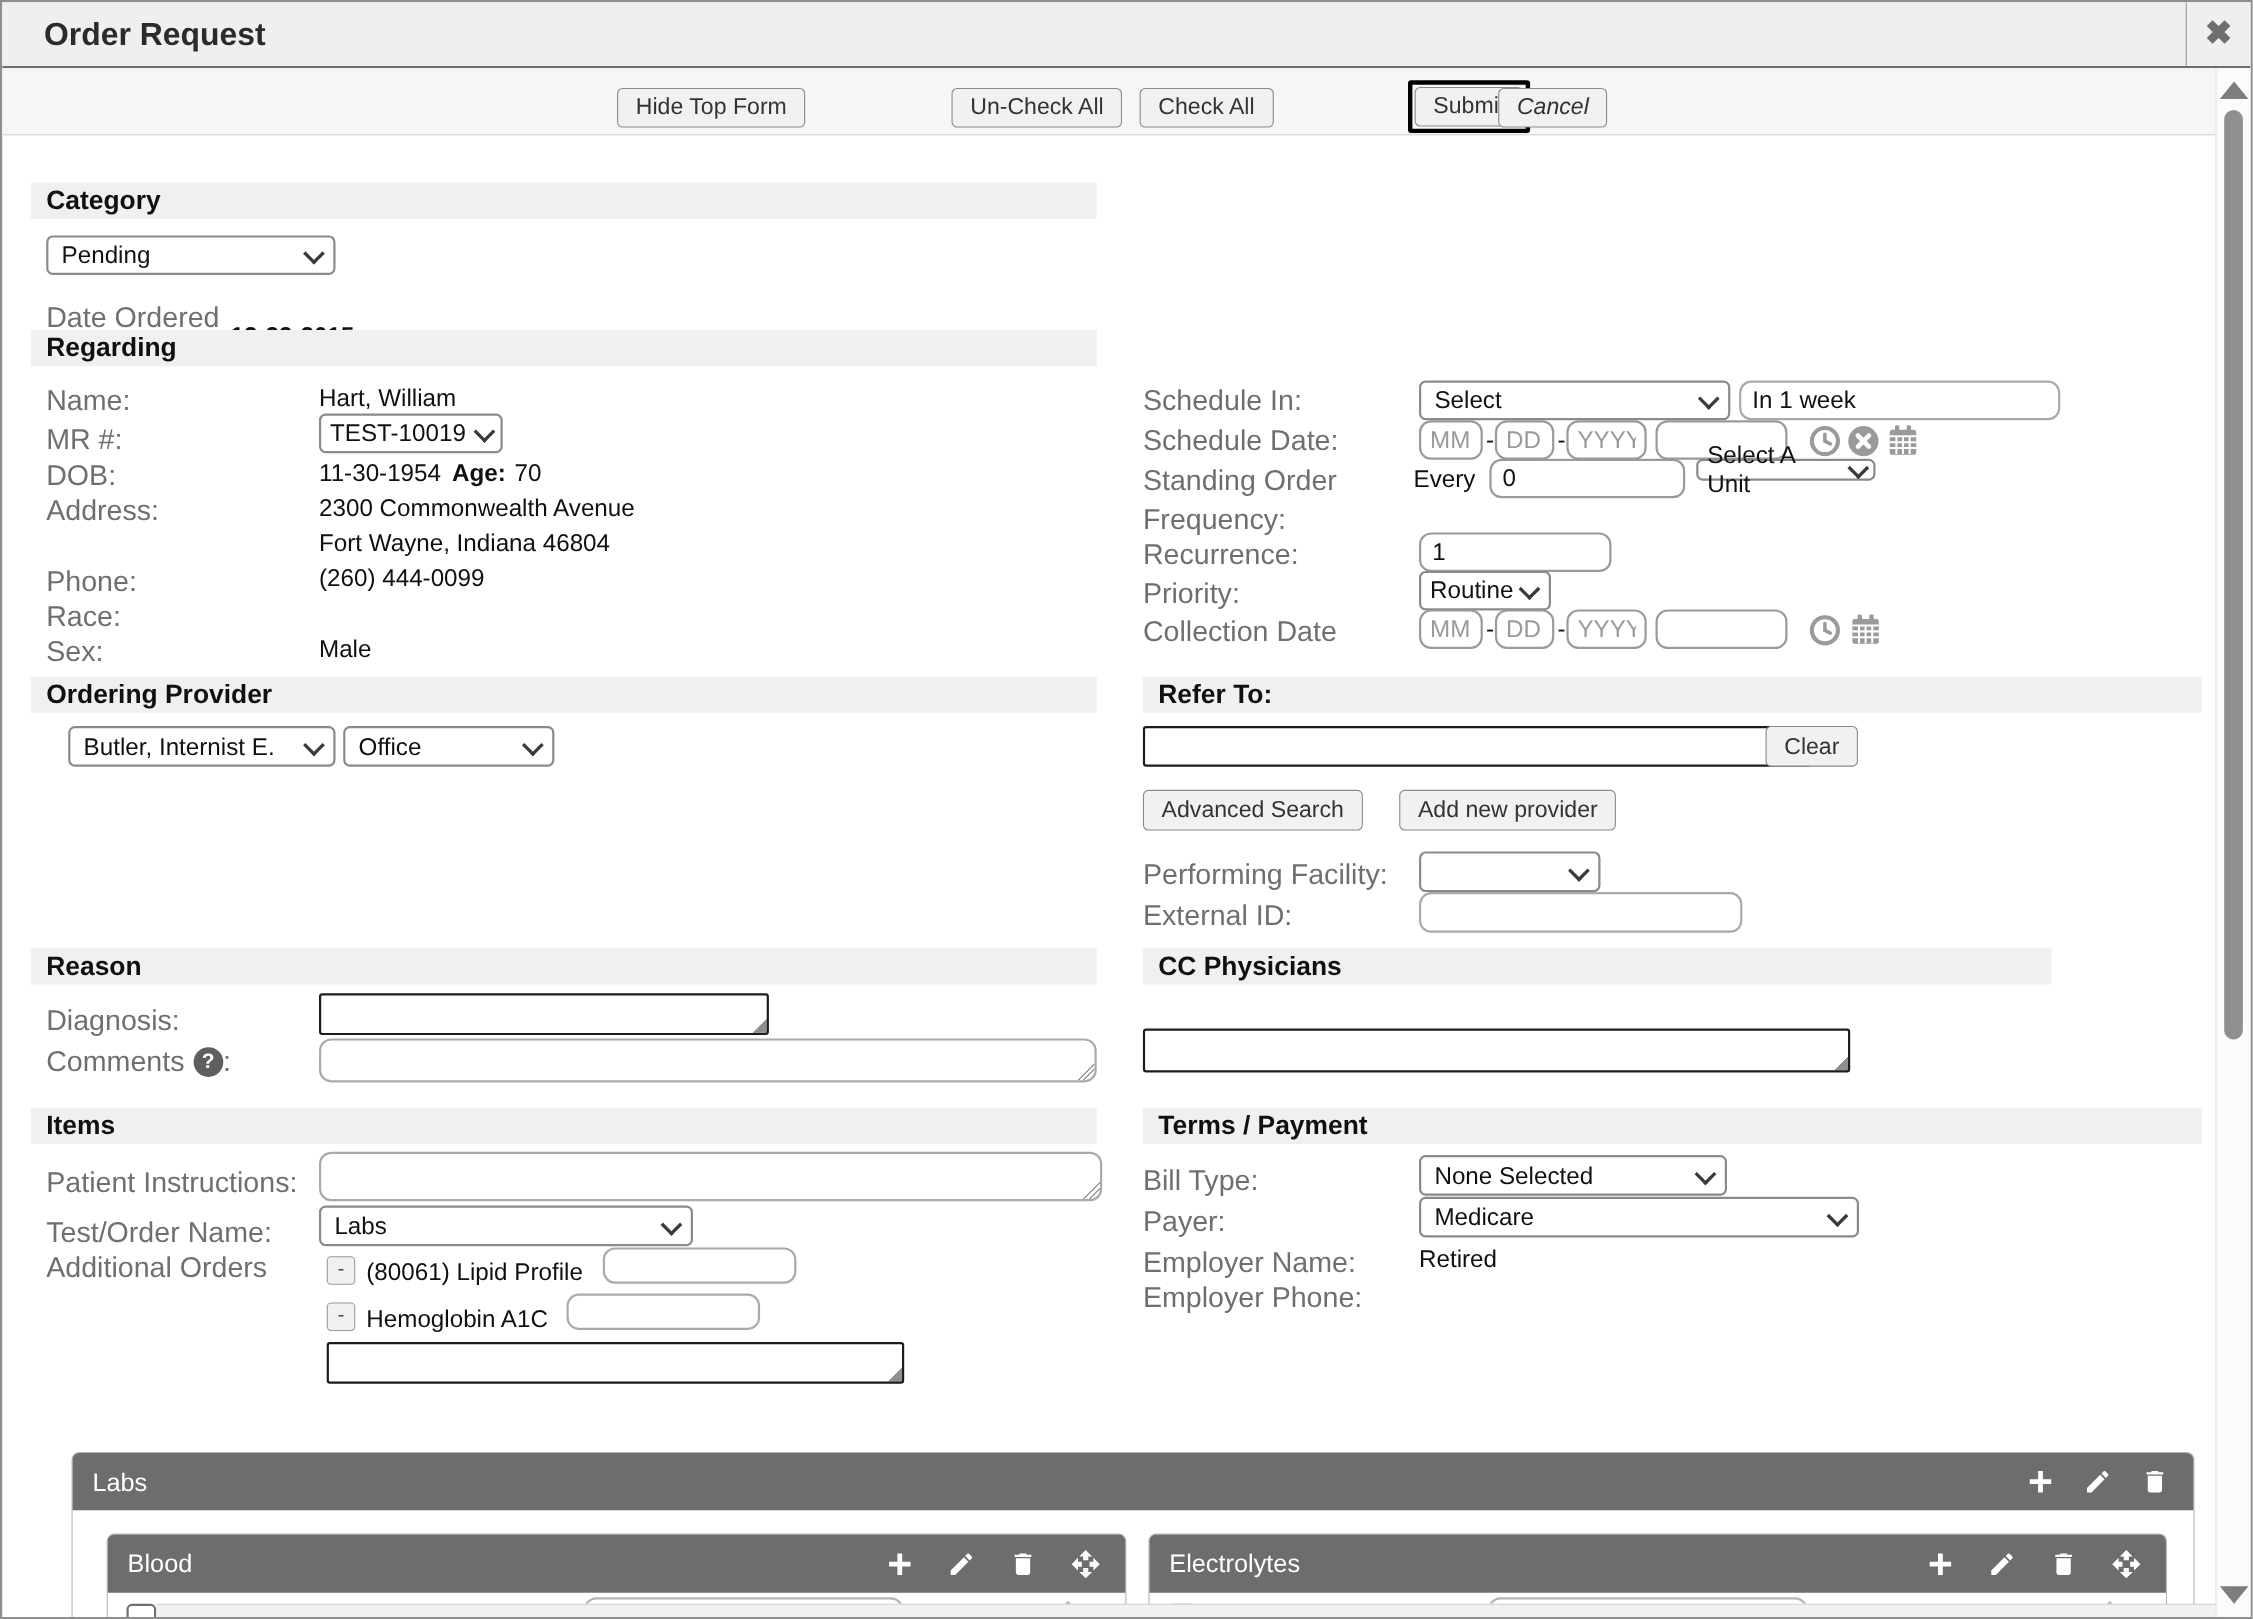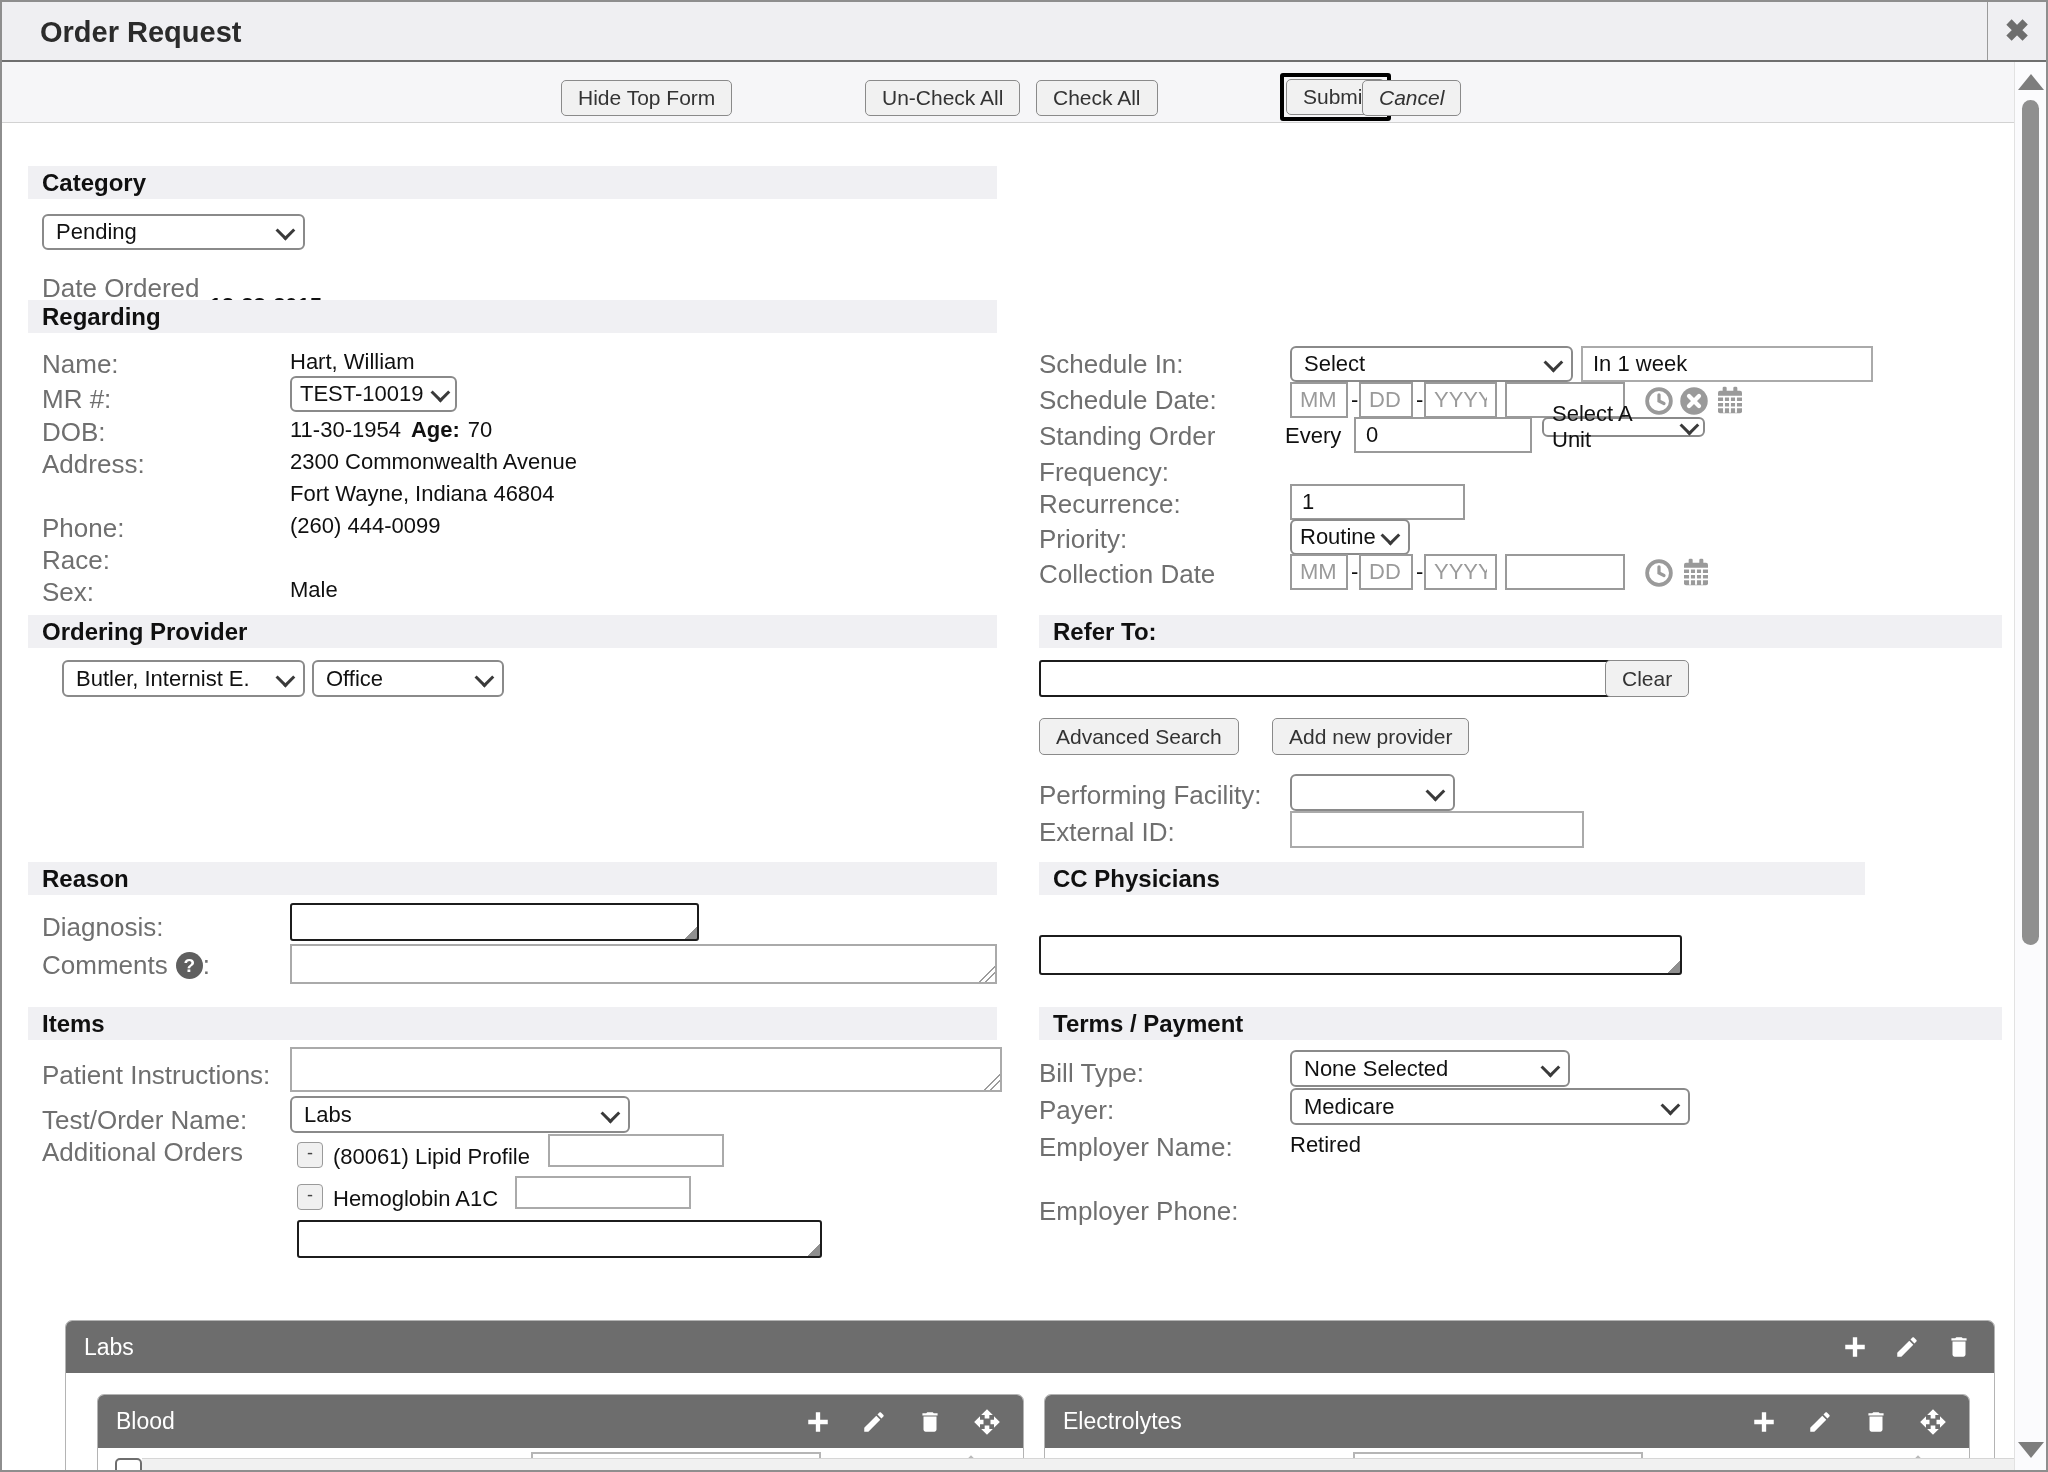--- a/index.html
+++ b/index.html
@@ -19,21 +19,21 @@
   .sech{position:absolute;height:33px;background:#f0f0f3;font-size:24px;font-weight:bold;color:#101010;line-height:33px;padding-left:14px;box-sizing:border-box;}
   
   .lbl{color:#6f6f6f;font-size:26px;white-space:nowrap;}
   .val{color:#101010;font-size:22px;white-space:nowrap;}
   .b{font-weight:bold;}
   .row{position:absolute;display:flex;align-items:center;white-space:nowrap;}
   
   .sel{position:absolute;background:#fff;border:2px solid #8a8a8a;border-radius:6px;display:flex;align-items:center;padding:0 12px;font-size:22px;color:#111;box-sizing:border-box;cursor:pointer;}
   .chev{width:11px;height:11px;border-right:3px solid #3a3a3a;border-bottom:3px solid #3a3a3a;transform:rotate(45deg) translateY(-2px);margin-left:auto;flex:0 0 auto;}
   
-  .inp{position:absolute;background:#fff;border:2px solid #9a9a9a;border-radius:0;font-size:22px;color:#111;padding:0 10px;box-sizing:border-box;font-family:"Liberation Sans",sans-serif;outline:none;}
+  .inp{position:absolute;background:#fff;border:2px solid #9a9a9a;border-radius:11px;font-size:22px;color:#111;padding:0 10px;box-sizing:border-box;font-family:"Liberation Sans",sans-serif;outline:none;}
   .inp::placeholder{color:#9a9a9a;opacity:1;}
   .dark{border:2px solid #1c1c1c;border-radius:3px;}
   .cornerlight{background:
      linear-gradient(135deg,transparent 0 50%,#9c9c9c 50% 56%,transparent 56% 66%,#9c9c9c 66% 72%,transparent 72%) no-repeat right bottom/16px 16px,#fff;}
   .cornerdark{background:linear-gradient(135deg,transparent 0 55%,#8f8f8f 55%) no-repeat right bottom/14px 14px,#fff;}
   
   .ibtn{display:inline-flex;align-items:center;justify-content:center;cursor:pointer;}
   .helpicon{width:27px;height:27px;border-radius:50%;background:#5f5f5f;color:#fff;font-size:19px;font-weight:bold;display:inline-flex;align-items:center;justify-content:center;}
   .minusbtn{position:absolute;width:26px;height:26px;background:#f0f0f0;border:1px solid #9a9a9a;border-radius:4px;font-size:18px;color:#444;display:flex;align-items:flex-start;justify-content:center;line-height:20px;cursor:pointer;box-sizing:border-box;}
   
@@ -309,21 +309,21 @@
   <div class="sel" style="left:1288px;top:1086px;width:400px;height:37px;">
     <span>Medicare</span>
       <span class="chev"></span>
   </div>
   <div class="row" style="left:1037px;top:1130px;">
       <span class="lbl">Employer Name:</span>
     </div>
   <div class="row" style="left:1288px;top:1130px;">
       <span class="val">Retired</span>
     </div>
-  <div class="row" style="left:1037px;top:1162px;margin-top:32px;">
+  <div class="row" style="left:1037px;top:1162px;">
       <span class="lbl">Employer Phone:</span>
     </div>
 
   <div class="panel" style="left:63px;top:1318px;width:1930px;height:200px;">
     <div class="phead" style="height:52px;">
       <span class="ptitle">Labs</span>
       <span class="picons">
         <span class="ibtn">
             <svg width="26" height="26" viewBox="0 0 24 24">
               <path d="M10 3h4v7h7v4h-7v7h-4v-7H3v-4h7z" fill="#fff"></path>

